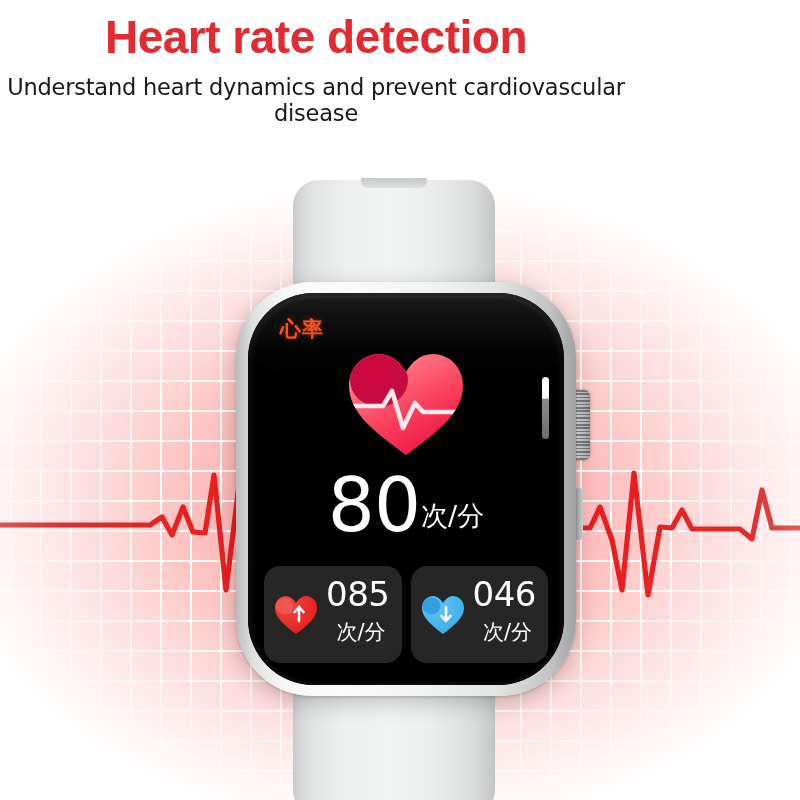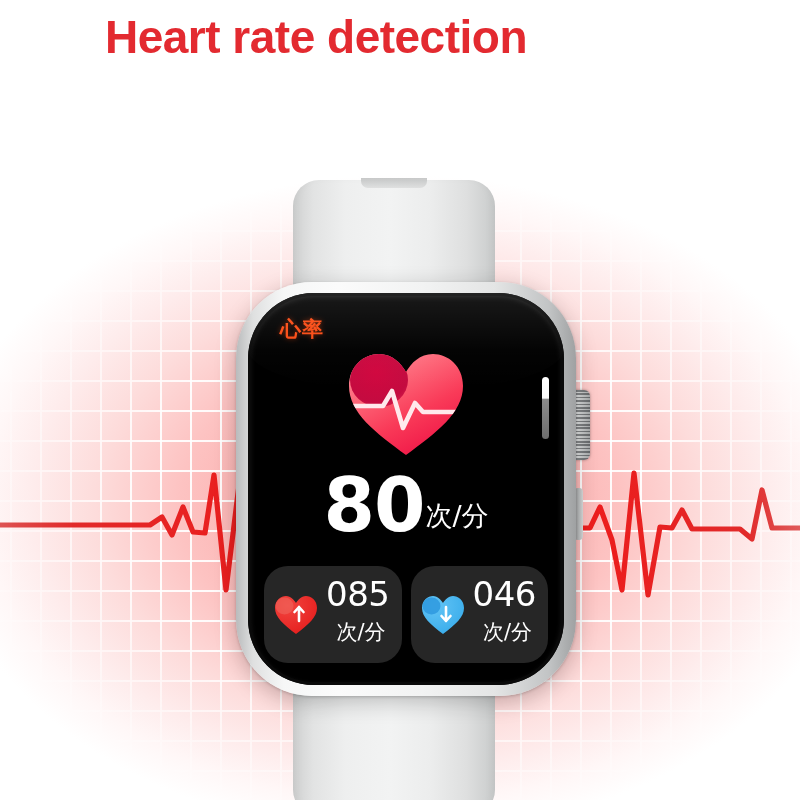--- a/index.html
+++ b/index.html
@@ -236,21 +236,21 @@
     position: absolute;
     left: 0;
     right: 0;
     top: 178px;
     display: flex;
     justify-content: center;
     align-items: flex-end;
   }
   .bpm-value {
     font-size: 74px;
-    font-weight: 700;
+    font-weight: 400;
     line-height: 0.92;
     color: #ffffff;
     letter-spacing: -1px;
     font-family: "DejaVu Sans", "Liberation Sans", sans-serif;
   }
   .bpm-unit {
     font-size: 27px;
     font-weight: 400;
     color: #ffffff;
     padding-bottom: 5px;
@@ -263,21 +263,21 @@
     left: 16px;
     right: 16px;
     bottom: 22px;
     display: flex;
     gap: 9px;
   }
   .card {
     position: relative;
     flex: 1;
     height: 97px;
-    border-radius: 24px;
+    border-radius: 16px;
     background: #262626;
     display: flex;
     flex-direction: column;
     align-items: flex-end;
     padding: 11px 12px 9px 12px;
     box-sizing: border-box;
   }
   .card-value {
     font-size: 34px;
     font-weight: 400;
@@ -434,15 +434,16 @@
           </div>
         </div>
 
         <div class="glass-sheen"></div>
       </div>
     </div>
   </div>
 
   <div class="header">
     <h1 class="title">Heart rate detection</h1>
+    <p class="subtitle">Understand heart dynamics and prevent cardiovascular disease</p>
   </div>
 
 </div>
 
 </body></html>

